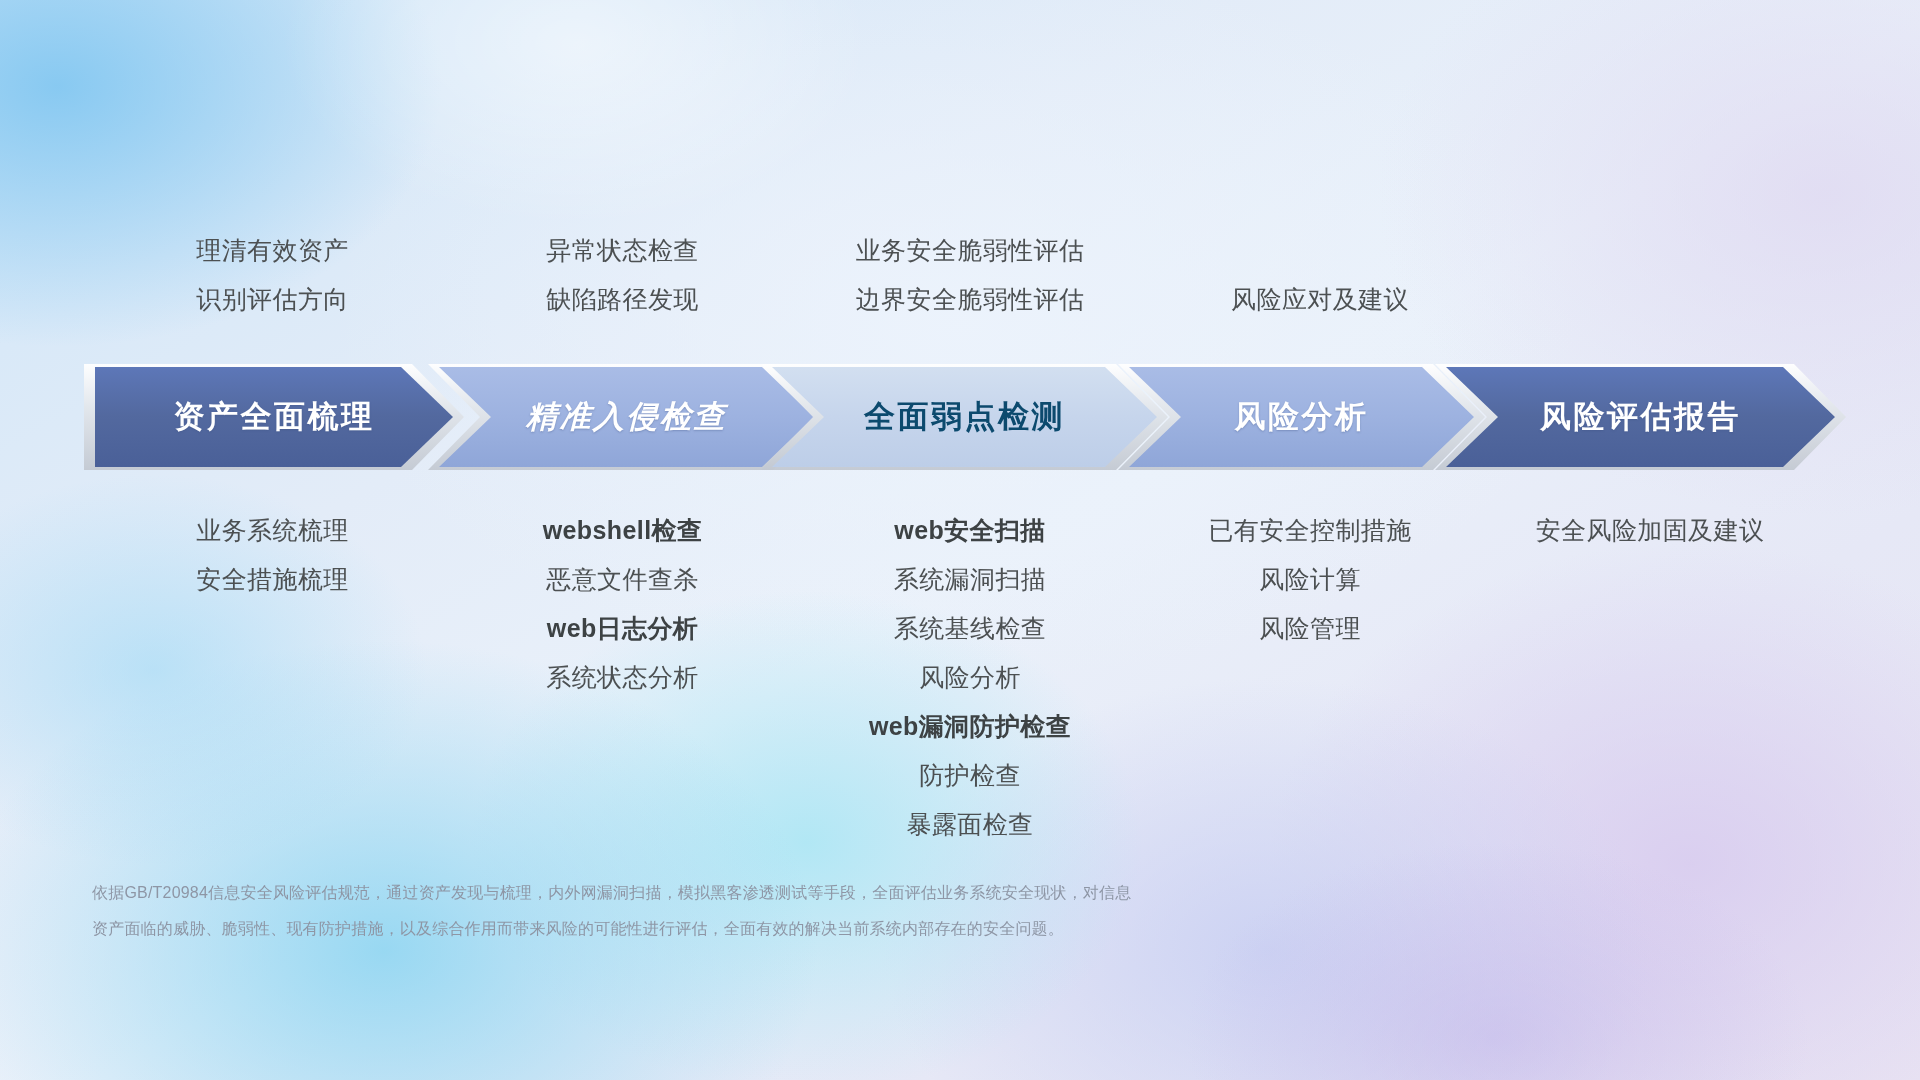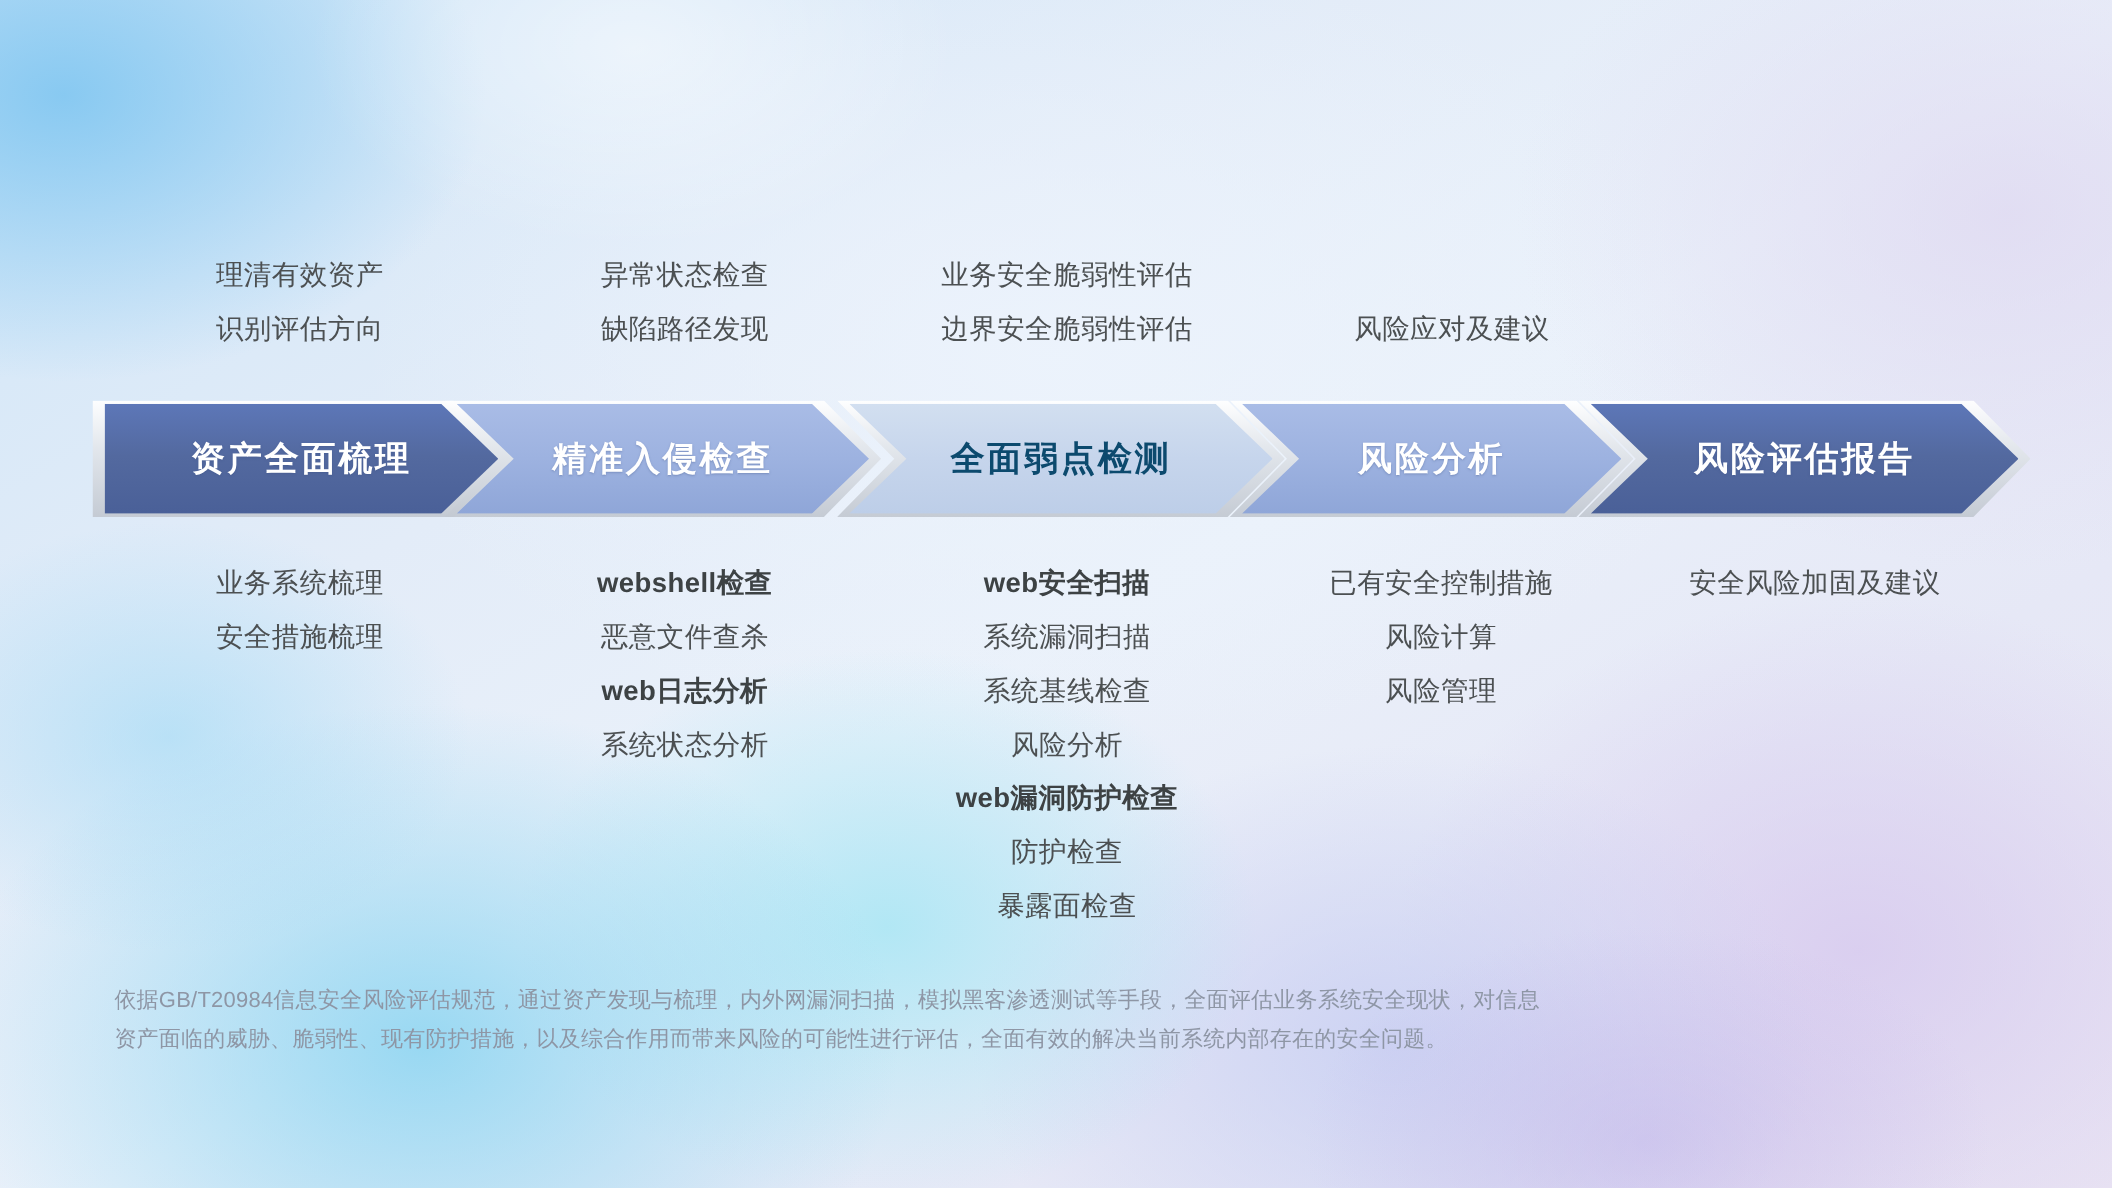--- a/index.html
+++ b/index.html
@@ -131,28 +131,27 @@
   }
   .fill-light {
     background: linear-gradient(180deg, #d2dff0 0%, #c6d5ec 50%, #bdcee8 100%);
   }
   .txt-white { color: #ffffff; text-shadow: 0 1px 2px rgba(60,80,130,0.35); }
   .txt-blue  { color: #0c4a6e; }
 
   
   .footer {
     position: absolute;
-    left: 104px;
+    left: 92px;
     top: 875px;
     width: 1530px;
-    font-size: 20px;
+    font-size: 16px;
     line-height: 36px;
     color: #8e96a5;
     letter-spacing: 0.2px;
-    margin-top: 16px;
   }
   .footer p { margin: 0; }
 </style>
 </head>
 <body>
 
 <div class="bg"></div>
 <div class="bg2"></div>
 
 <div class="stage">
@@ -182,21 +181,21 @@
   </div>
 
   <div class="band">
 
     <div class="chev" style="left:0px; width:358px;">
       <div class="shadow clip-start"></div>
       <div class="shape clip-start fill-dark"></div>
       <span class="lbl txt-white">资产全面梳理</span>
     </div>
 
-    <div class="chev" style="left:320px; width:375px;">
+    <div class="chev" style="left:344px; width:375px;font-style:italic;">
       <div class="shadow clip-mid"></div>
       <div class="shape clip-mid fill-mid"></div>
       <span class="lbl txt-white">精准入侵检查</span>
     </div>
 
     <div class="chev" style="left:677px; width:385px;">
       <div class="shadow clip-mid"></div>
       <div class="shape clip-mid fill-light"></div>
       <span class="lbl txt-blue">全面弱点检测</span>
     </div>

